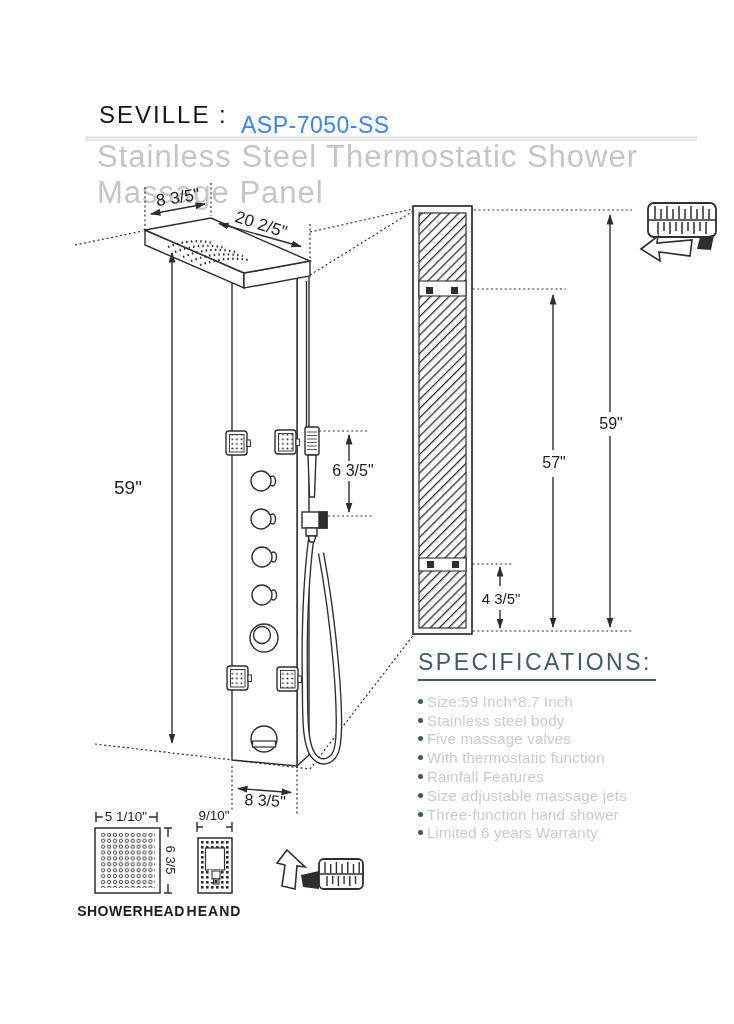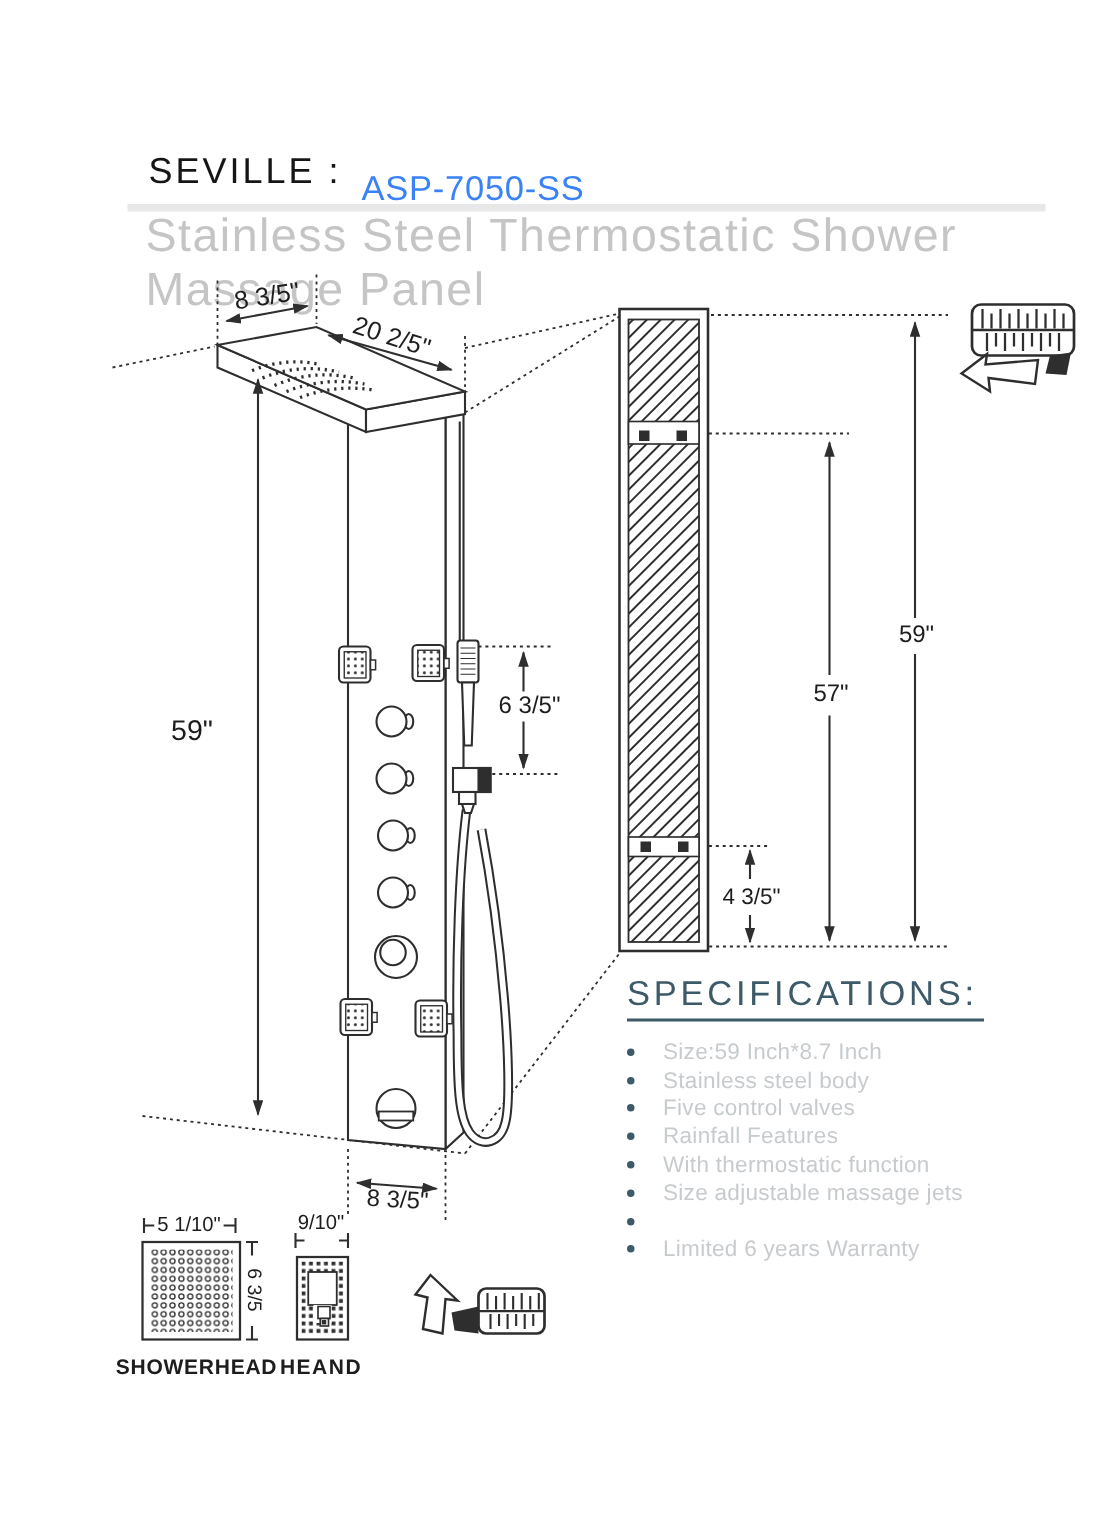--- a/index.html
+++ b/index.html
@@ -14,21 +14,21 @@
   .art{position:absolute;left:0;top:0;}
   
   .lbl{position:absolute;transform:translate(-50%,-50%);font-size:16px;color:#1d1d1d;white-space:nowrap;}
   .lbl.bg{background:#fff;padding:0 2px;}
   .lbl.bold{font-weight:bold;}
   
   .specs{position:absolute;left:418px;top:649px;width:260px;}
   .specs h2{margin:0;display:inline-block;font-size:23px;font-weight:normal;letter-spacing:2.5px;
             color:#3d5a68;border-bottom:2px solid #3d5a68;padding:0 4px 3px 0;}
   .specs ul{list-style:none;margin:11px 0 0 0;padding:0;}
-  .specs li{display:flex;align-items:center;gap:19px;height:18.8px;font-size:15px;
+  .specs li{display:flex;align-items:center;gap:4px;height:18.8px;font-size:15px;
             letter-spacing:0.2px;color:#c7cbce;}
   .specs .dot{flex:0 0 auto;width:5px;height:5px;border-radius:50%;background:#3d5a68;}
 </style>
 </head>
 <body>
 
 <div class="page">
 
   <div class="brand">SEVILLE :</div>
   <div class="model">ASP-7050-SS</div>
@@ -252,36 +252,37 @@
       <li>
           <span class="dot"></span>
           <span>Size:59 Inch*8.7 Inch</span>
         </li>
       <li>
           <span class="dot"></span>
           <span>Stainless steel body</span>
         </li>
       <li>
           <span class="dot"></span>
-          <span>Five control valves</span>
+          <span>Five massage valves</span>
+        </li>
+      <li>
+          <span class="dot"></span>
+          <span>With thermostatic function</span>
         </li>
       <li>
           <span class="dot"></span>
           <span>Rainfall Features</span>
         </li>
       <li>
           <span class="dot"></span>
-          <span>With thermostatic function</span>
-        </li>
-      <li>
-          <span class="dot"></span>
           <span>Size adjustable massage jets</span>
         </li>
       <li>
           <span class="dot"></span>
+          <span>Three-function hand shower</span>
         </li>
       <li>
           <span class="dot"></span>
           <span>Limited 6 years Warranty</span>
         </li>
     </ul>
   </div>
 
 </div>
 

